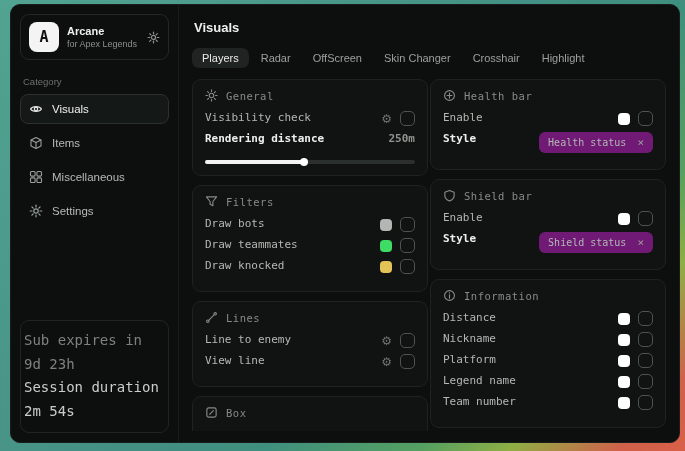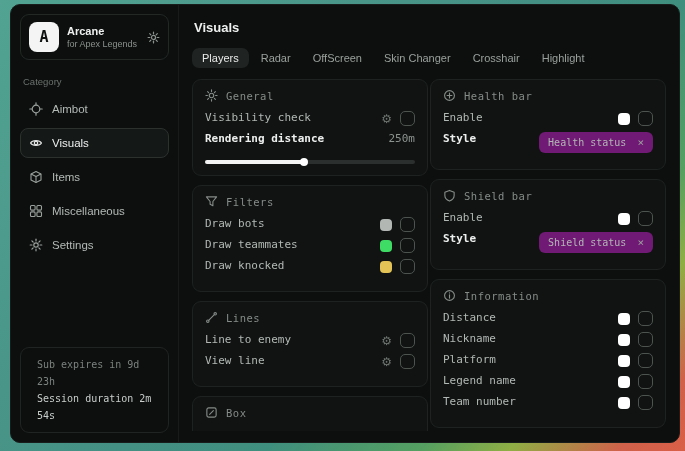--- a/index.html
+++ b/index.html
@@ -22,22 +22,22 @@
   .logo-text { display:flex; flex-direction:column; gap:2px; }
   .logo-name { font-size:11px; font-weight:bold; color:#eef0ef; }
   .logo-sub { font-size:9px; color:#8b918d; }
   .logo-gear { margin-left:auto; color:#8b918d; display:flex; }
   .category-label { margin:16px 3px 7px; font-size:9.5px; color:#6b716d; }
   .nav-item { display:flex; align-items:center; gap:9px; padding:7px 8px; border-radius:8px; border:1px solid transparent;
     color:#b4bab6; font-size:11.5px; margin-bottom:4px; cursor:pointer; }
   .nav-item .nicon { display:flex; color:#9aa09c; }
   .nav-item.active { background:#14181б; background:#141817; border-color:#2c312e; color:#eef0ef; }
   .nav-item.active .nicon { color:#e4e6e5; }
-  .side-footer { margin-top:auto; border:1px solid #20четыре2422; border:1px solid #202422; border-radius:9px; padding:8px 16px;
-    font-family:"DejaVu Sans Mono",monospace; font-size:10px; line-height:1.7; }
+  .side-footer { margin-top:auto; border:1px solid #20четыре2422; border:1px solid #202422; border-radius:9px; padding:8px 3px;
+    font-family:"DejaVu Sans Mono",monospace; font-size:14px; line-height:1.7; }
   .side-footer .dim { color:#7c827e; }
   .side-footer .lit { color:#c9cecb; }
   
   .main { flex:1; display:flex; flex-direction:column; padding:11px 13px; overflow:hidden; }
   .main-title { font-size:13px; font-weight:bold; color:#eef0ef; margin:4px 2px 13px; }
   .tabs { display:flex; gap:2px; margin-bottom:11px; }
   .tab { padding:4px 10px; border-radius:7px; font-size:11px; color:#9aa09c; cursor:pointer; white-space:nowrap; }
   .tab.active { background:#1f2321; color:#e9ebea; }
   .columns { display:flex; gap:2px; flex:1; overflow:hidden; }
   .col { flex:1; display:flex; flex-direction:column; gap:9px; }
@@ -45,21 +45,21 @@
   .card-title { display:flex; align-items:center; gap:8px; font-family:"DejaVu Sans Mono",monospace; font-size:10.5px;
     color:#868c88; letter-spacing:.5px; margin-bottom:9px; }
   .card-title .sicon { display:flex; color:#868c88; }
   .row { display:flex; align-items:flex-start; justify-content:space-between; height:21px;
     font-family:"DejaVu Sans Mono",monospace; font-size:11px; color:#b2b8b4; }
   .row .lbl.bright { color:#ecefed; font-weight:bold; }
   .controls { display:flex; align-items:center; gap:8px; }
   .checkbox { width:15px; height:15px; border:1.5px solid #4d534f; border-radius:5px; cursor:pointer; }
   .swatch { width:12px; height:12px; border-radius:4px; cursor:pointer; }
   .gear-mini { color:#6e7470; font-size:12px; line-height:1; cursor:pointer; font-family:"DejaVu Sans",sans-serif; }
-  .value { color:#8d938f; }
+  .value { color:#8d938f;font-weight:bold; }
   .slider { height:4px; background:#2b2f2d; border-radius:2px; margin-top:7px; position:relative; cursor:pointer; }
   .slider-fill { height:100%; background:#f2f3f2; border-radius:2px; position:relative; }
   .slider-fill::after { content:""; position:absolute; right:-4px; top:50%; transform:translateY(-50%);
     width:8px; height:8px; background:#fff; border-radius:50%; }
   .chip { display:flex; align-items:center; gap:11px; background:#701a75; border-radius:6px; padding:4px 9px;
     font-family:"DejaVu Sans Mono",monospace; font-size:10px; color:#b2b8b4; cursor:pointer; }
   .chip-close { color:#9aa09c; font-size:11px; cursor:pointer; }
   svg { display:block; }
 </style>
 </head>
@@ -84,32 +84,20 @@
           <line x1="3" y1="7" x2="1.2" y2="7"></line>
             <line x1="4.17" y1="4.17" x2="2.9" y2="2.9"></line>
           <line x1="7" y1="3" x2="7" y2="1.2"></line>
             <line x1="9.83" y1="4.17" x2="11.1" y2="2.9"></line>
         </svg>
       </div>
     </div>
 
     <div class="category-label">Category</div>
 
-    <div class="nav-item">
-      <span class="nicon">
-        <svg width="14" height="14" viewBox="0 0 14 14" fill="none" stroke="currentColor" stroke-width="1.2" stroke-linecap="round">
-          <circle cx="7" cy="7" r="3.8"></circle>
-          <line x1="7" y1="0.8" x2="7" y2="2.6"></line>
-            <line x1="7" y1="11.4" x2="7" y2="13.2"></line>
-          <line x1="0.8" y1="7" x2="2.6" y2="7"></line>
-            <line x1="11.4" y1="7" x2="13.2" y2="7"></line>
-        </svg>
-      </span>
-      <span class="nlabel">Aimbot</span>
-    </div>
 
     <div class="nav-item active">
       <span class="nicon">
         <svg width="14" height="14" viewBox="0 0 14 14" fill="none" stroke="currentColor" stroke-width="1.2">
           <path d="M1.5 7 C3.5 3.8 10.5 3.8 12.5 7 C10.5 10.2 3.5 10.2 1.5 7 Z"></path>
           <circle cx="7" cy="7" r="1.7"></circle>
         </svg>
       </span>
       <span class="nlabel">Visuals</span>
     </div>

